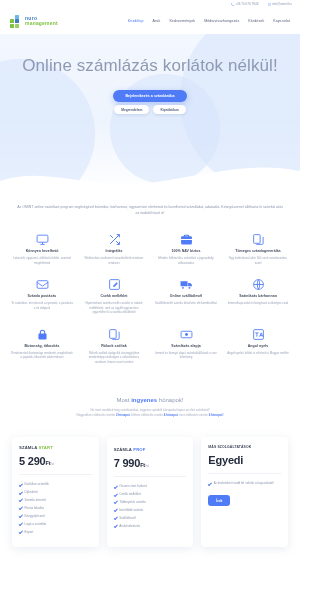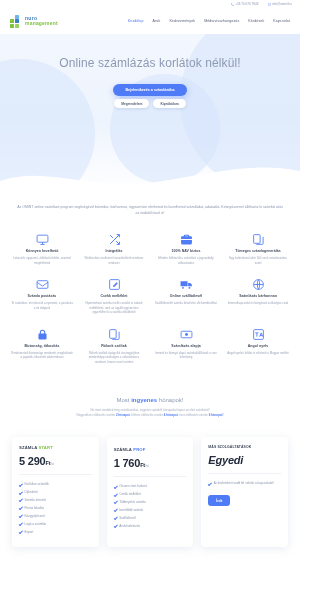--- a/index.html
+++ b/index.html
@@ -72,21 +72,21 @@
   .hero .blob {
     position: absolute;
     border-radius: 50%;
     background: rgba(213,228,252,0.55);
   }
   .blob1 { width: 150px; height: 150px; left: -55px; top: 25px; }
   .blob2 { width: 190px; height: 190px; right: -70px; top: -30px; background: rgba(223,235,253,0.6); }
   .blob3 { width: 110px; height: 110px; left: 110px; top: 40px; background: rgba(228,239,254,0.75); }
   .hero-inner { position: relative; z-index: 2; text-align: center; }
   .hero-title {
-    font-size: 12px;
+    font-size: 17px;
     font-weight: 300;
     color: #8e9ab4;
     letter-spacing: 0.1px;
     line-height: 1.2;
   }
   .hero-btns { margin-top: 14px; display: flex; flex-direction: column; align-items: center; gap: 3px; }
   .btn-primary {
     background: #4f7bf7;
     color: #ffffff;
     font-size: 3.7px;
@@ -187,21 +187,21 @@
   .pprice {
     margin-top: 5px;
     font-size: 11px;
     font-weight: 700;
     color: #232c3d;
     letter-spacing: -0.2px;
     white-space: nowrap;
   }
   .pprice .cur { font-size: 5.5px; }
   .pprice .per { font-size: 3.2px; font-weight: 400; color: #a6aebf; }
-  .pprice.word { font-size: 11px; font-style: italic; }
+  .pprice.word { font-size: 11px; }
   .pdiv { height: 1px; background: #eef1f6; margin: 7px 0 6px; }
   .plist { list-style: none; }
   .plist li {
     font-size: 3.1px;
     color: #8b96ad;
     line-height: 1.45;
     padding: 1.7px 0 1.7px 5.5px;
     position: relative;
   }
   .plist li::before {
@@ -457,21 +457,21 @@
         <li>Export</li>
       </ul>
     </div>
 
     <div class="pcard mid">
       <div class="plabel">
         <span>SZÁMLA</span>
         <span class="accent-prof">PROF</span>
       </div>
       <div class="pprice">
-        <span>1 760</span><span class="cur">Ft</span><span class="per">/hó</span>
+        <span>7 990</span><span class="cur">Ft</span><span class="per">/hó</span>
       </div>
       <div class="pdiv"></div>
       <ul class="plist">
         <li>Összes start funkció</li>
         <li>Csekk melléklet</li>
         <li>Többnyelvű számla</li>
         <li>Ismétlődő számla</li>
         <li>Szállítólevél</li>
         <li>Árukészletezés</li>
       </ul>

